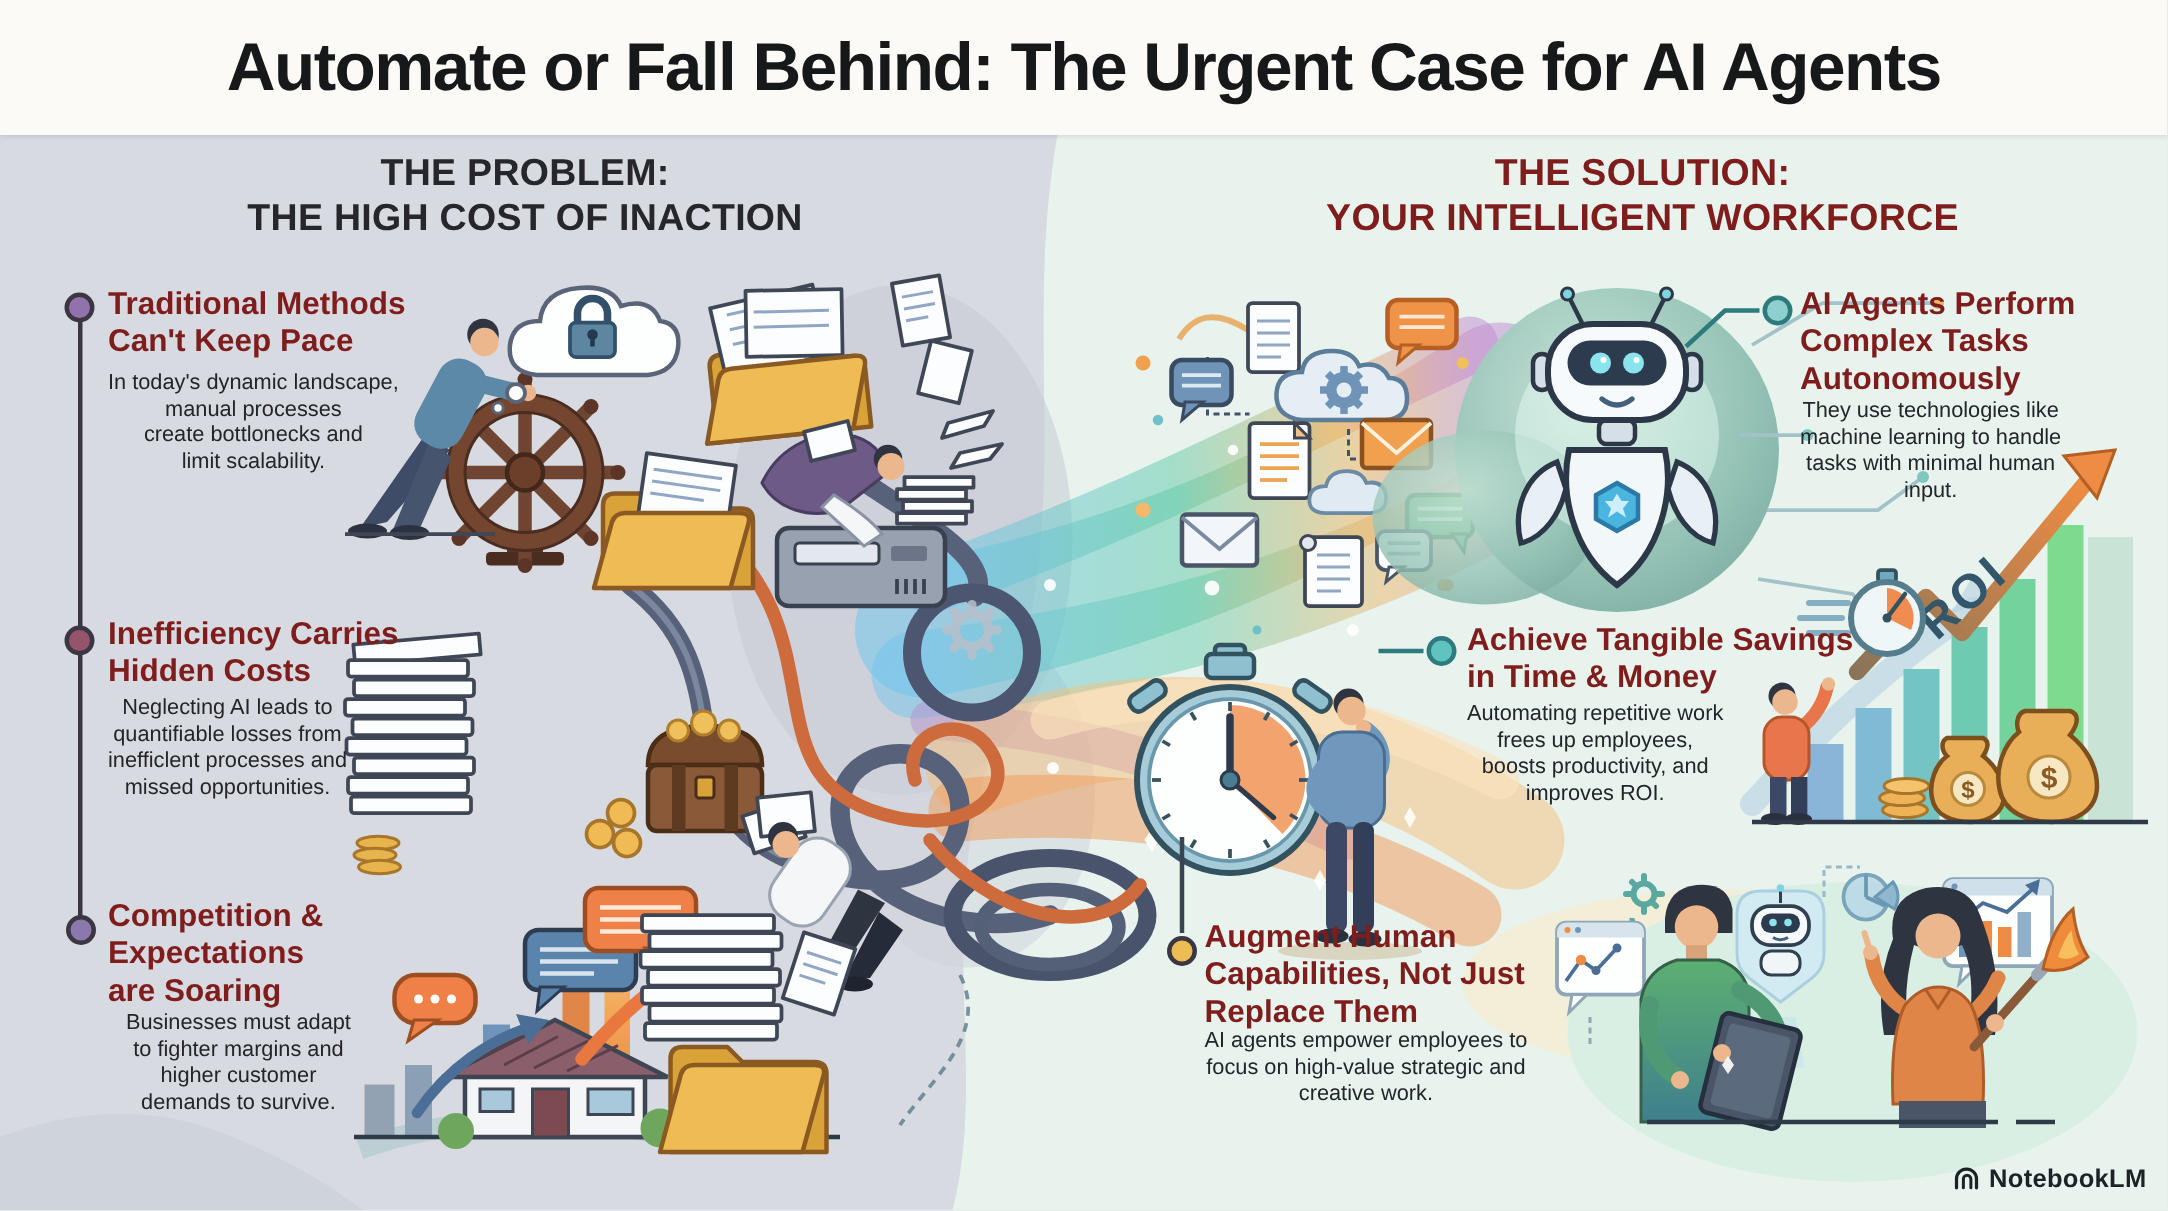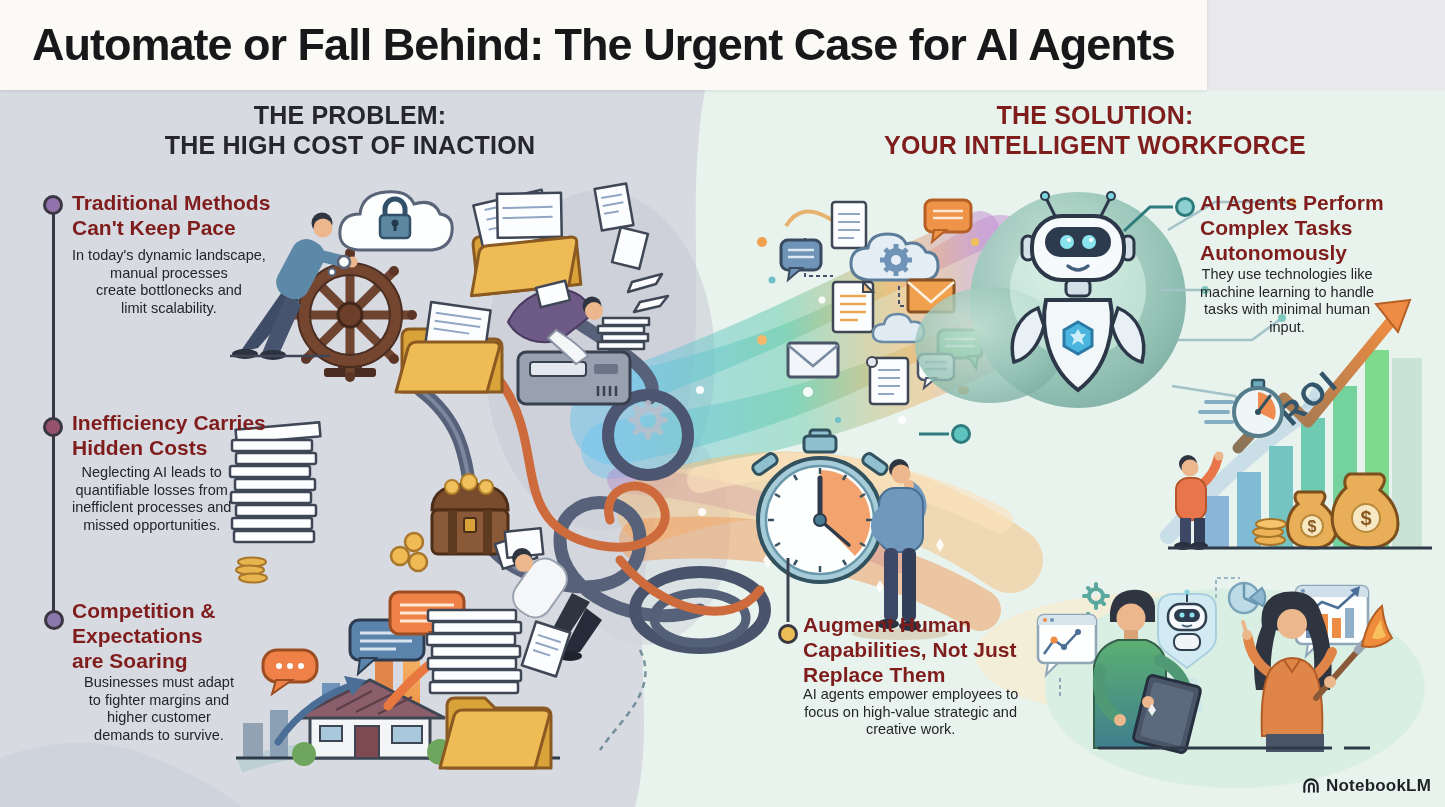--- a/index.html
+++ b/index.html
@@ -2,21 +2,21 @@
 <html><head>
 <meta charset="utf-8">
 <style>
   html,body{margin:0;padding:0;background:#e9e9ec;}
   .canvas{
     position:relative;width:1445px;height:807px;overflow:hidden;
     font-family:"Liberation Sans","DejaVu Sans",sans-serif;
     -webkit-font-smoothing:antialiased;
   }
   .banner{
-    position:absolute;left:0;top:0;width:1207px;height:90px;
+    position:absolute;left:0;top:0;width:1445px;height:90px;
     display:flex;align-items:center;justify-content:center;z-index:5;
     box-shadow:0 1px 3px rgba(40,40,60,.10);
   }
   .banner h1{
     margin:0;font-size:45px;font-weight:bold;letter-spacing:-1px;color:#17181a;
   }
   .scene{position:absolute;left:0;top:90px;z-index:1;}
   .heading{
     position:absolute;z-index:4;text-align:center;white-space:pre-line;
     font-size:25px;font-weight:bold;line-height:30px;letter-spacing:.2px;
@@ -747,20 +747,26 @@
   <span class="bullet" style="left: 1175px; top: 197px; background: rgb(142, 207, 207); border-color: rgb(46, 123, 125);"></span>
   <div class="item-title" style="left:1200px;top:190px">AI Agents Perform
 Complex Tasks
 Autonomously</div>
   <div class="item-body" style="left:1200px;top:266px">They use technologies like
 machine learning to handle
 tasks with minimal human
 input.</div>
 
   <span class="bullet" style="left: 951px; top: 424px; background: rgb(95, 196, 192); border-color: rgb(46, 123, 125);"></span>
+  <div class="item-title" style="left:978px;top:414px">Achieve Tangible Savings
+in Time &amp; Money</div>
+  <div class="item-body" style="left:978px;top:468px">Automating repetitive work
+frees up employees,
+boosts productivity, and
+improves ROI.</div>
 
   <span class="bullet" style="left: 778px; top: 624px; background: rgb(236, 188, 85); border-color: rgb(58, 55, 66);"></span>
   <div class="item-title" style="left:803px;top:612px">Augment Human
 Capabilities, Not Just
 Replace Them</div>
   <div class="item-body" style="left:803px;top:686px">AI agents empower employees to
 focus on high-value strategic and
 creative work.</div>
 
   <div class="watermark">

